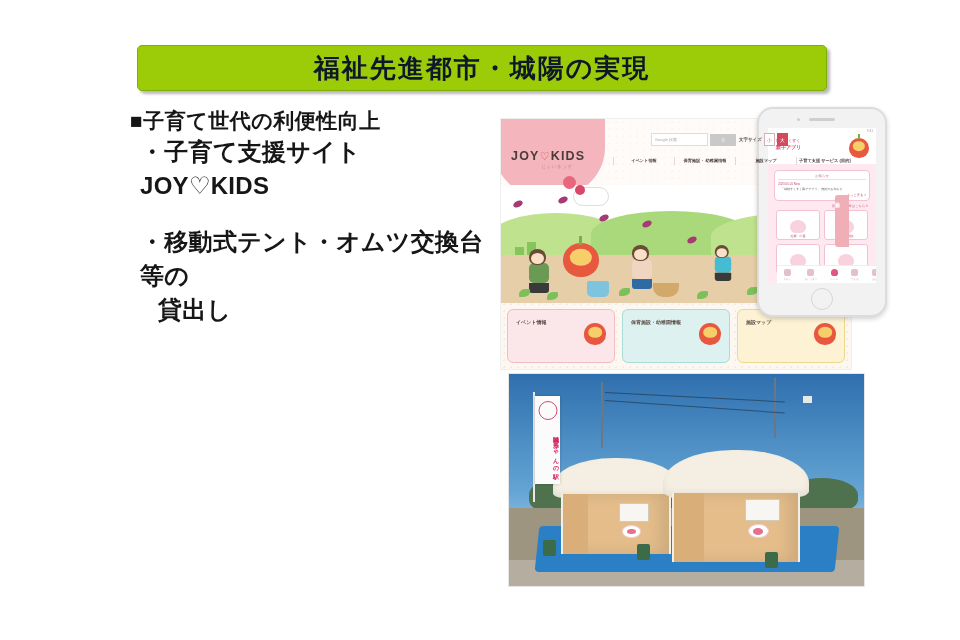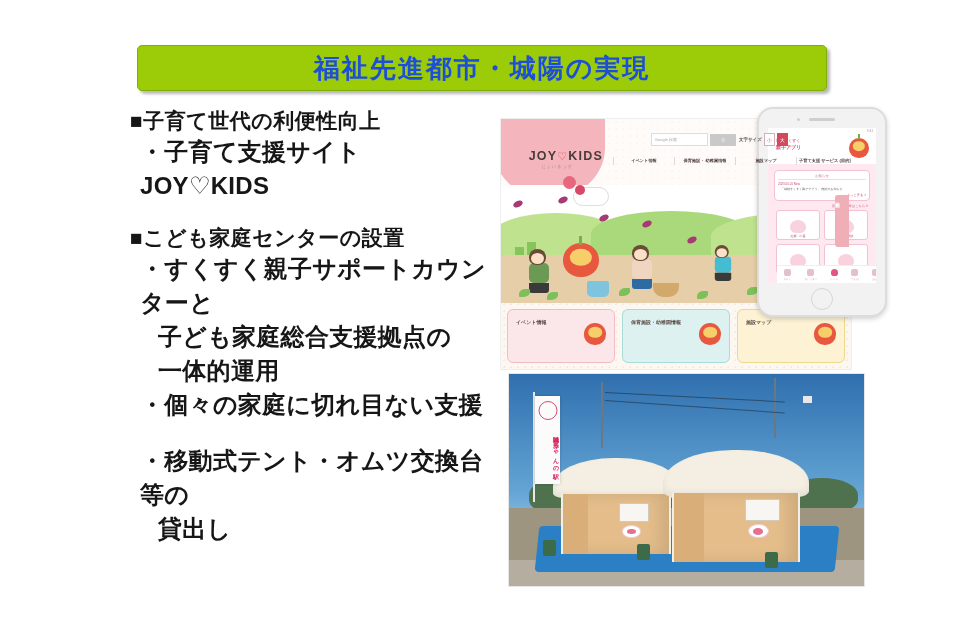--- a/index.html
+++ b/index.html
@@ -11,21 +11,21 @@
   .slide{position:absolute;inset:0;background:#fff;}
 
   
   .title-banner{
     position:absolute;left:137px;top:45px;width:688px;height:44px;
     background:#9bcc07;border:1px solid #7fae06;border-radius:5px;
     box-shadow:3px 3px 3px rgba(0,0,0,.28);
     display:flex;align-items:center;justify-content:center;
   }
   .title-text{
-    font-size:26px;font-weight:bold;color:#1d4ed8;letter-spacing:2px;
+    font-size:26px;font-weight:bold;color:#0f172a;letter-spacing:2px;
     line-height:1;white-space:nowrap;
   }
 
   
   .text-col{position:absolute;left:130px;top:108px;width:360px;color:#161616;}
   .blk{margin-bottom:22px;}
   .head{font-size:21px;font-weight:bold;letter-spacing:.5px;line-height:1.28;}
   .sub{font-size:24px;font-weight:bold;letter-spacing:.3px;line-height:1.42;padding-left:10px;}
   .sub.cont{padding-left:28px;}
 
@@ -42,21 +42,21 @@
   .web-top{position:absolute;left:0;top:0;width:100%;height:66px;background:rgba(255,255,255,.55);}
   .logo-blob{
     position:absolute;left:-8px;top:-12px;width:112px;height:92px;
     background:#f4b6bc;border-radius:0 0 60px 60px/0 0 55px 55px;
   }
   .logo-blob:after{
     content:"";position:absolute;left:-2px;top:-30px;width:112px;height:60px;background:#f4b6bc;
     border-radius:56px 56px 0 0;
   }
   .logo-txt{
-    position:absolute;left:10px;top:30px;width:92px;text-align:right;z-index:3;
+    position:absolute;left:10px;top:30px;width:92px;text-align:left;z-index:3;
     font-size:12.5px;font-weight:bold;color:#4a3b3b;letter-spacing:1.2px;white-space:nowrap;
   }
   .logo-heart{color:#e0485e;font-size:11px;}
   .logo-sub{
     position:absolute;left:10px;top:45px;width:92px;text-align:center;z-index:3;
     font-size:4.5px;color:#b08f8f;letter-spacing:.6px;
   }
   .logo-flower{
     position:absolute;left:62px;top:57px;width:13px;height:13px;border-radius:50%;
     background:#e8677e;z-index:3;
@@ -194,27 +194,20 @@
     <div class="title-text">福祉先進都市・城陽の実現</div>
   </div>
 
   <div class="text-col">
 
     <div class="blk">
       <div class="head">■子育て世代の利便性向上</div>
       <div class="sub">・子育て支援サイト JOY♡KIDS</div>
     </div>
 
-    <div class="blk">
-      <div class="head">■こども家庭センターの設置</div>
-      <div class="sub">・すくすく親子サポートカウンターと</div>
-      <div class="sub cont">子ども家庭総合支援拠点の</div>
-      <div class="sub cont">一体的運用</div>
-      <div class="sub">・個々の家庭に切れ目ない支援</div>
-    </div>
 
     <div class="blk">
       <div class="sub">・移動式テント・オムツ交換台等の</div>
       <div class="sub cont">貸出し</div>
     </div>
 
   </div>
 
   <div class="web-shot">
     <div class="web-dots"></div>

